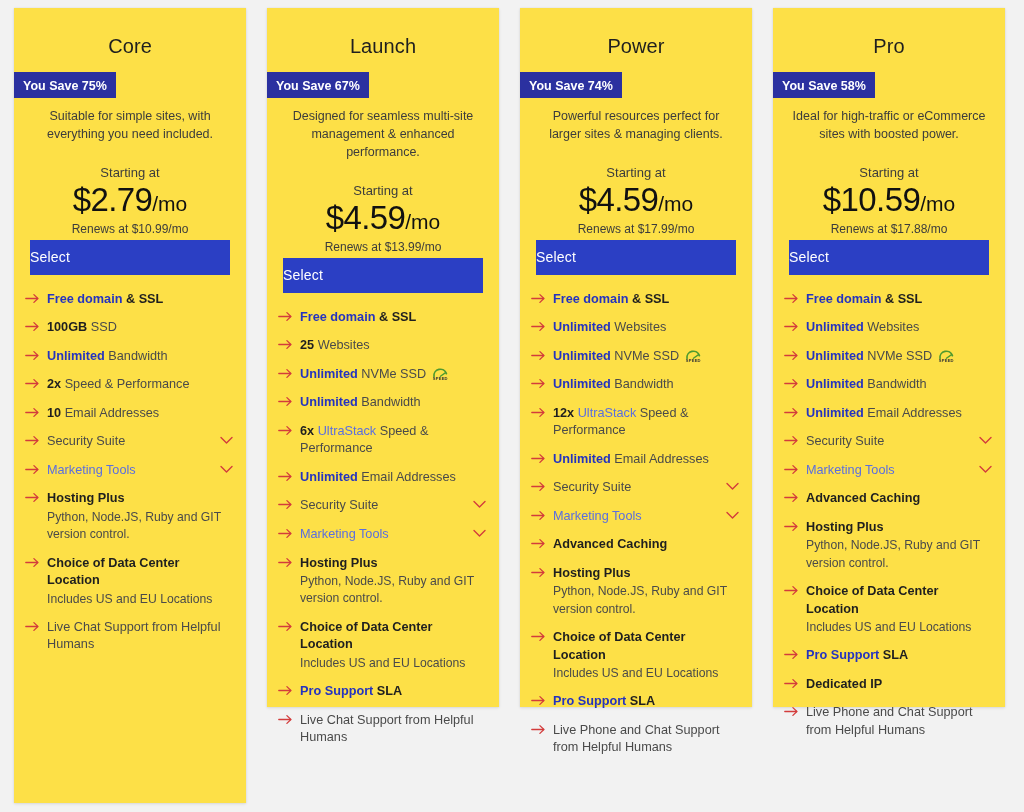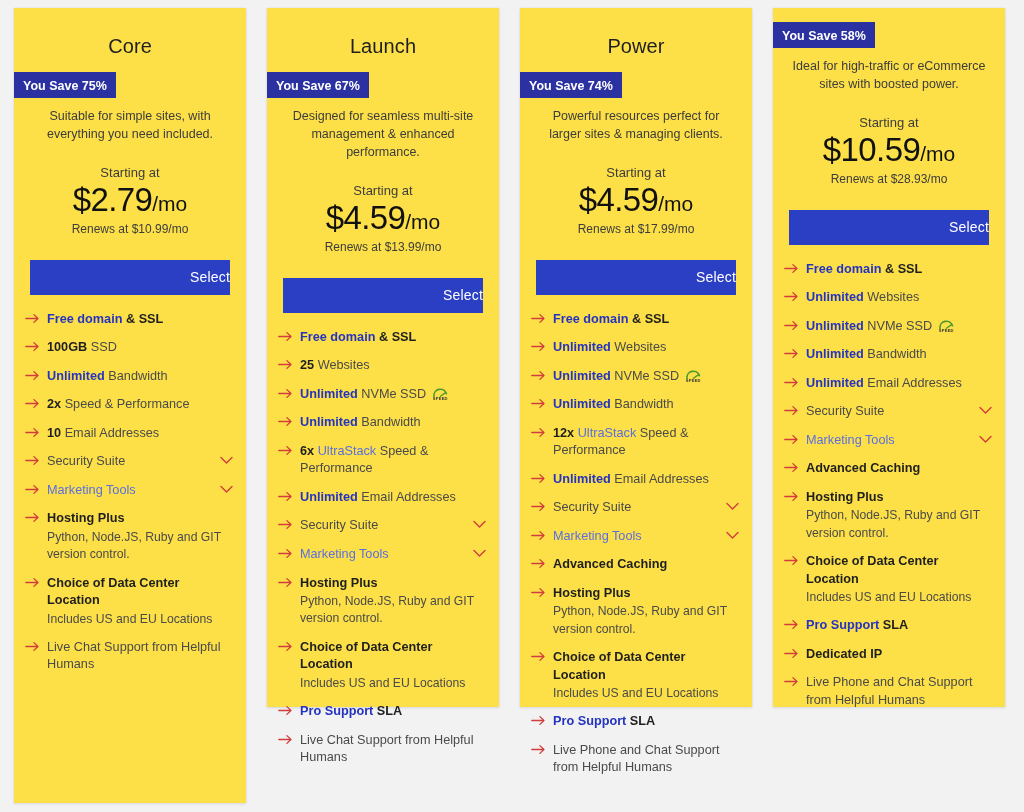--- a/index.html
+++ b/index.html
@@ -96,29 +96,29 @@
   .renews {
     text-align: center;
     font-size: 12px;
     color: #3c3c3c;
     margin: 0;
     padding-top: 3px;
   }
 
   .select-btn {
     display: block;
-    margin: 24px 16px 0 16px;
+    margin: 4px 16px 0 16px;
     background: #2b3fc4;
     color: #ffffff;
     border: none;
     font-family: "Liberation Sans", sans-serif;
     font-size: 14px;
-    padding: 9px 0 10px 0;
+    padding: 9px 9px 10px 0;
     cursor: pointer;
-    text-align: right;
+    text-align: left;
     letter-spacing: .2px;
   }
 
   
   .features {
     list-style: none;
     margin: 0;
     padding: 16px 13px 14px 11px;
   }
   .feature {
@@ -555,25 +555,26 @@
             <svg width="15" height="11" viewBox="0 0 15 11" fill="none" aria-hidden="true">
               <path d="M0.8 5.5 H12.6" stroke="currentColor" stroke-width="1.3" stroke-linecap="round"></path>
               <path d="M8.9 1.6 L12.9 5.5 L8.9 9.4" stroke="currentColor" stroke-width="1.3" stroke-linecap="round" stroke-linejoin="round" fill="none"></path>
             </svg>
           </span>
           <span class="feature-body"><span class="ftext"><span class="plain">Live Phone and Chat Support from Helpful Humans</span></span></span>
         </li>
       </ul>
     </div>
     <div class="plan-card tall">
+      <h2 class="plan-name">Pro</h2>
       <div class="save-badge">You Save 58%</div>
       <p class="plan-desc">Ideal for high-traffic or eCommerce sites with boosted power.</p>
       <p class="starting-at">Starting at</p>
       <p class="price-line"><span class="price-amount">$10.59</span><span class="price-period">/mo</span></p>
-      <p class="renews">Renews at $28.93/mo</p>
+      <p class="renews">Renews at $17.88/mo</p>
       <button class="select-btn">Select</button>
       <ul class="features">
         <li class="feature">
           <span class="arrow-icon">
             <svg width="15" height="11" viewBox="0 0 15 11" fill="none" aria-hidden="true">
               <path d="M0.8 5.5 H12.6" stroke="currentColor" stroke-width="1.3" stroke-linecap="round"></path>
               <path d="M8.9 1.6 L12.9 5.5 L8.9 9.4" stroke="currentColor" stroke-width="1.3" stroke-linecap="round" stroke-linejoin="round" fill="none"></path>
             </svg>
           </span>
           <span class="feature-body"><span class="ftext"><span class="hl-blue">Free domain</span><span class="hl-dark"> &amp; SSL</span></span></span>

